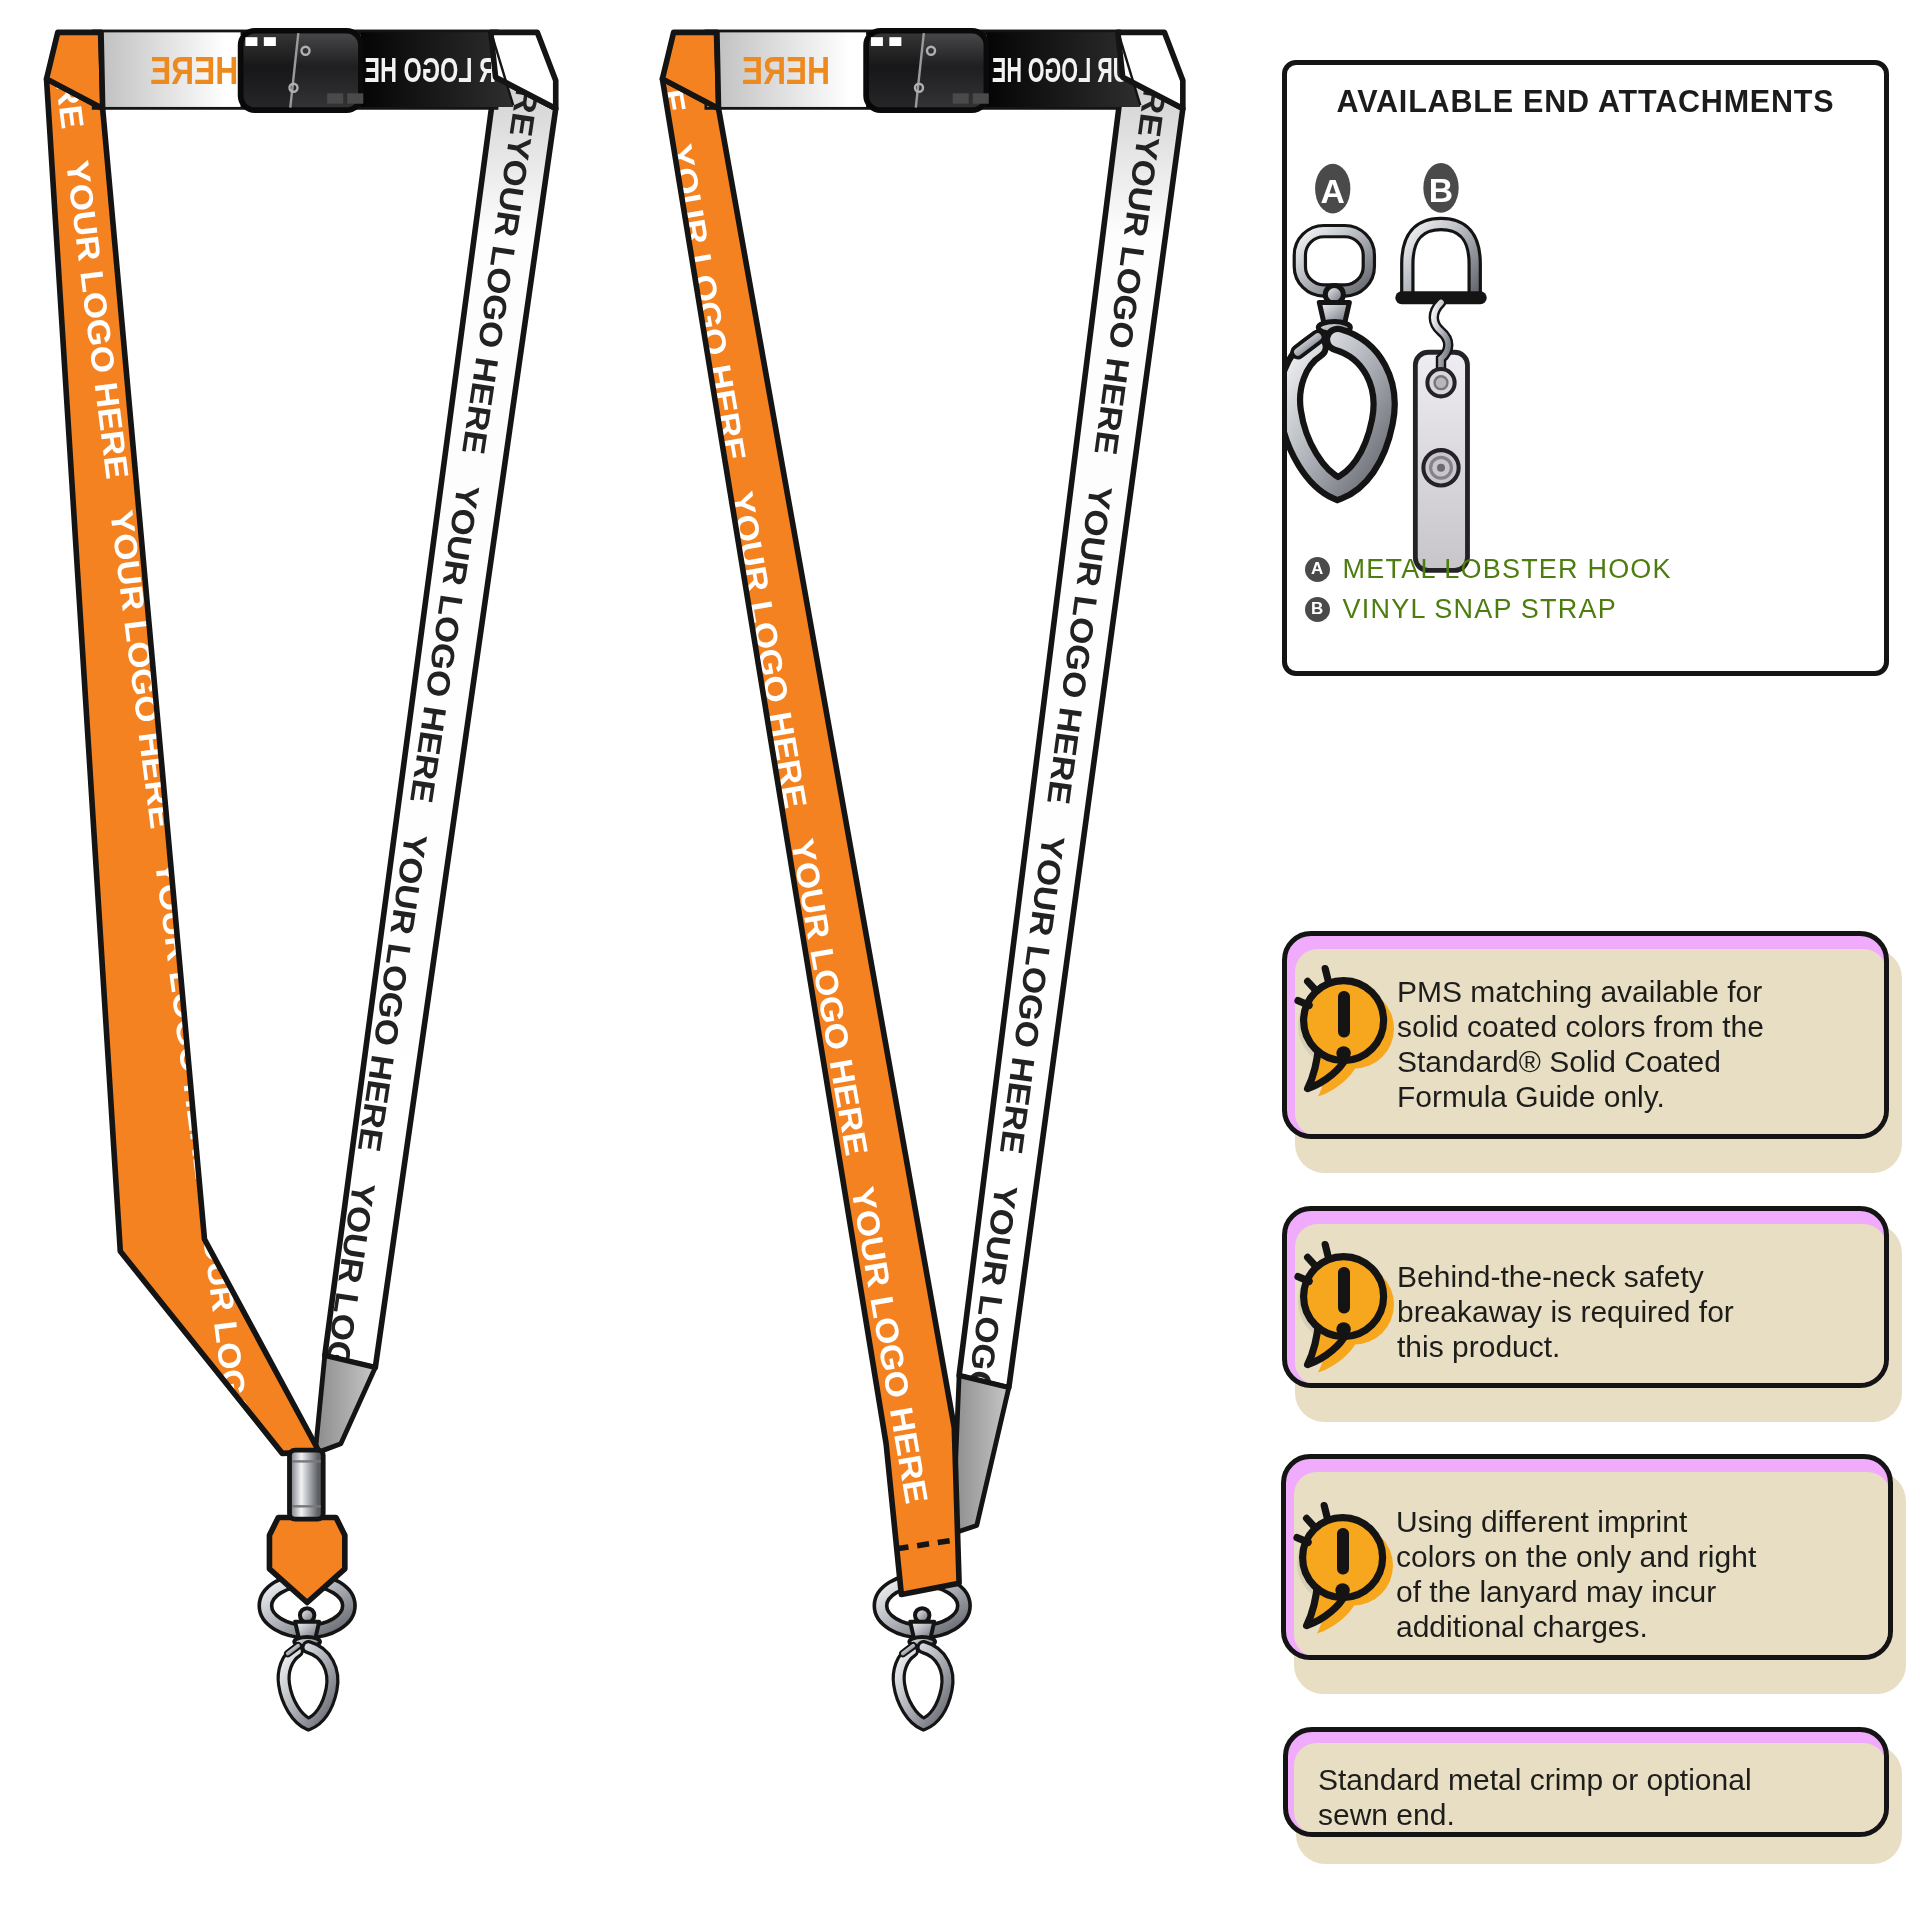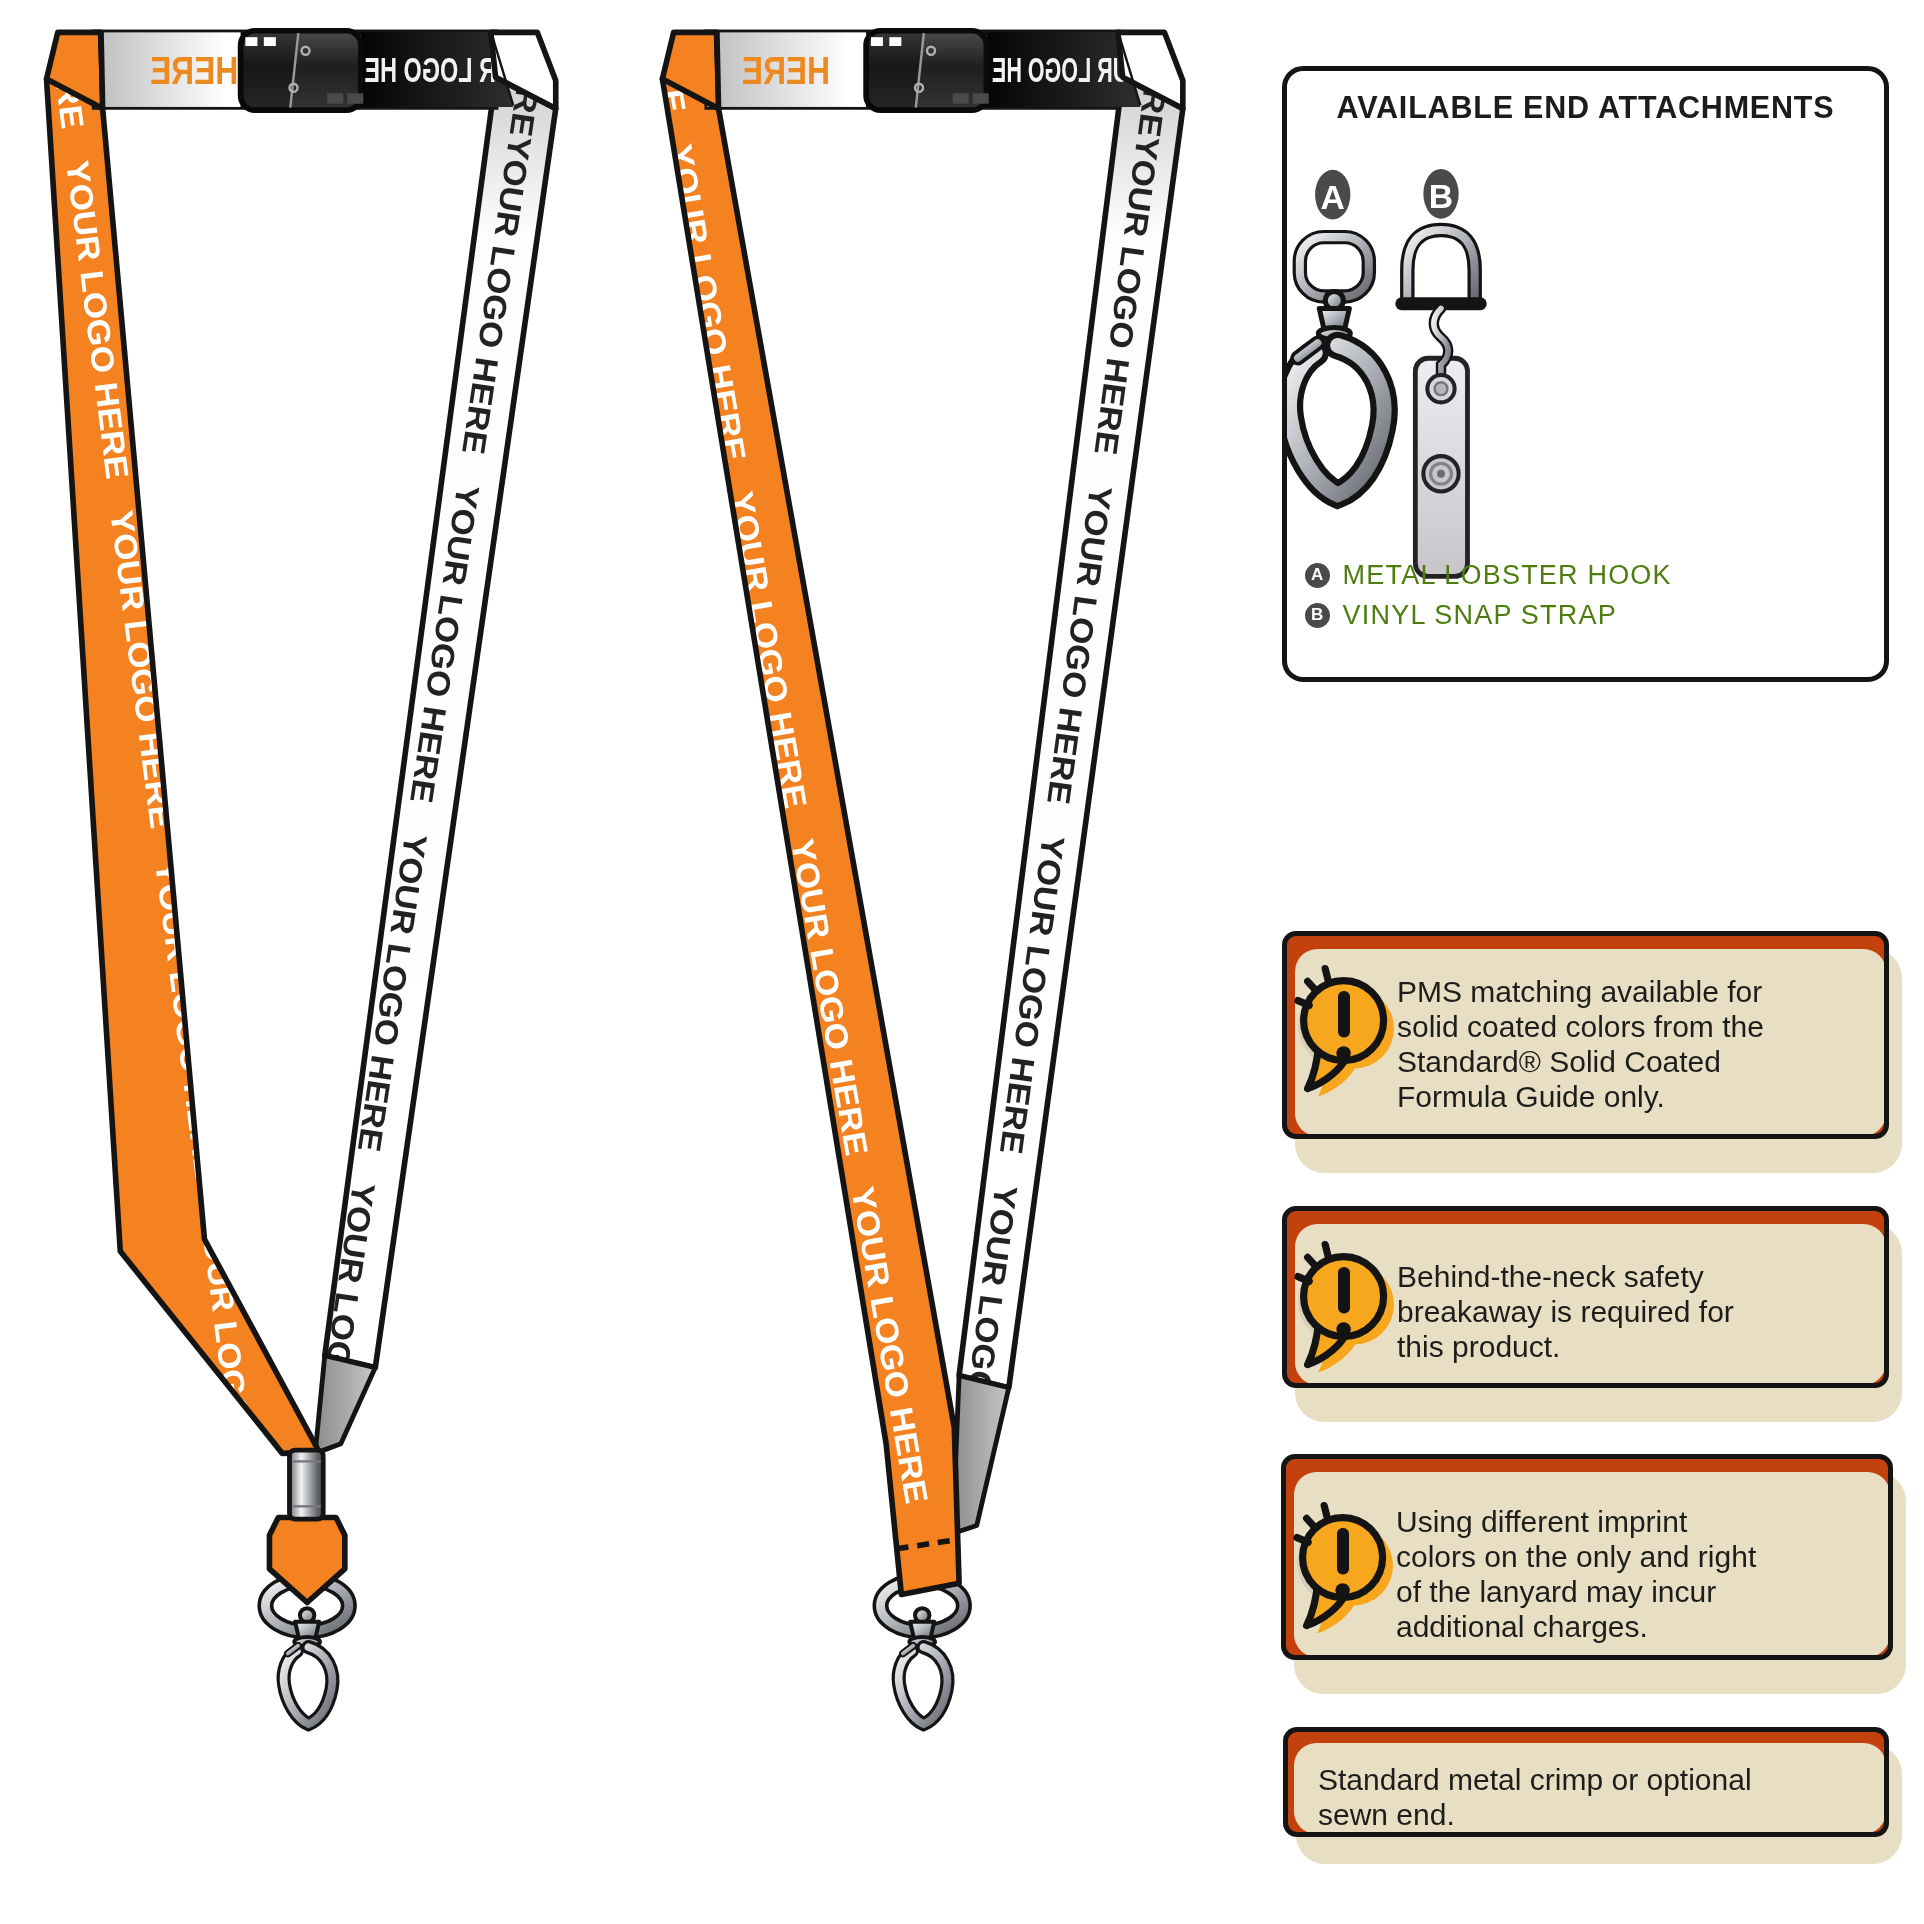--- a/index.html
+++ b/index.html
@@ -8,36 +8,36 @@
     --warn:#F7A71D;
     --ink:#141414;
     --badge:#4A4A4B;
   }
   html,body{margin:0;padding:0;background:#fff;}
   .stage{position:relative;width:1925px;height:1925px;background:#ffffff;overflow:hidden;
          font-family:"Liberation Sans",sans-serif;color:#1d1d1b;}
   svg text{font-family:"Liberation Sans",sans-serif;}
   .imprint{font-weight:bold;}
   
-  .panel{position:absolute;left:1282px;top:66px;width:607px;height:616px;box-sizing:border-box;
-         border:5.6px solid var(--ink);border-radius:21px;background:#fff;}
+  .panel{position:absolute;left:1282px;top:60px;width:607px;height:616px;box-sizing:border-box;
+         border:5.6px solid var(--ink);border-radius:14px;background:#fff;}
   .panel-title{position:absolute;top:19px;left:0;right:0;text-align:center;
                font-size:30.5px;font-weight:bold;letter-spacing:0.8px;color:#1c1c1c;}
   .hardware{position:absolute;left:0;top:0;width:596px;height:605px;}
   .legend{position:absolute;left:17.6px;top:484px;}
   .legend-row{display:flex;align-items:center;gap:13px;height:40px;}
   .legend-badge{width:25px;height:25px;border-radius:50%;background:var(--badge);color:#fff;
                 display:flex;align-items:center;justify-content:center;font-size:17px;font-weight:bold;flex:0 0 25px;}
   .legend-label{font-size:27px;letter-spacing:1.2px;color:#4d7c0f;}
   
   .note{position:absolute;left:1282px;width:607px;}
   .note-shadow{position:absolute;left:13px;top:17.6px;right:-13px;bottom:-34px;
                background:var(--tan);border-radius:29px;}
-  .note-frame{position:absolute;inset:0;border:5.6px solid var(--ink);border-radius:14px;
-              background:#c2410c;overflow:hidden;}
+  .note-frame{position:absolute;inset:0;border:5.6px solid var(--ink);border-radius:29px;
+              background:#f0abfc;overflow:hidden;}
   .note-fill{position:absolute;left:8px;top:13px;right:-1.6px;bottom:-1.6px;
              background:var(--tan);border-radius:22.5px;}
   .note-lines{position:absolute;left:110px;font-size:30px;line-height:35px;color:#1d1d1b;}
   .note--plain .note-lines{left:30px;}
   .warn-icon{position:absolute;left:3.2px;width:136px;height:172px;}
 </style>
 </head>
 <body>
 
 <div class="stage">

